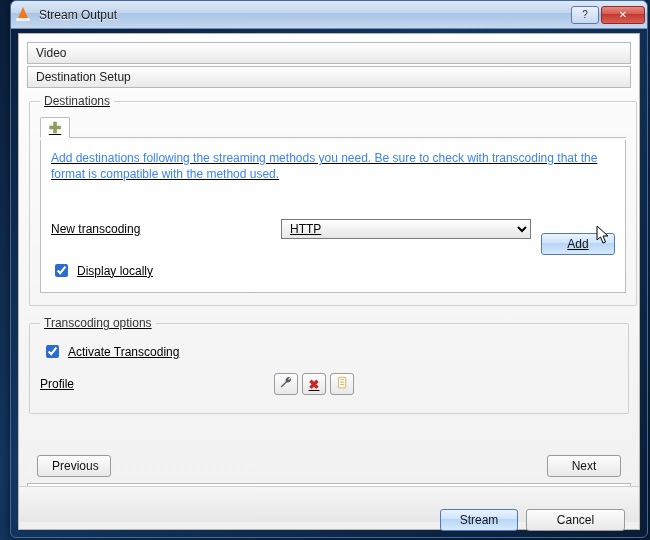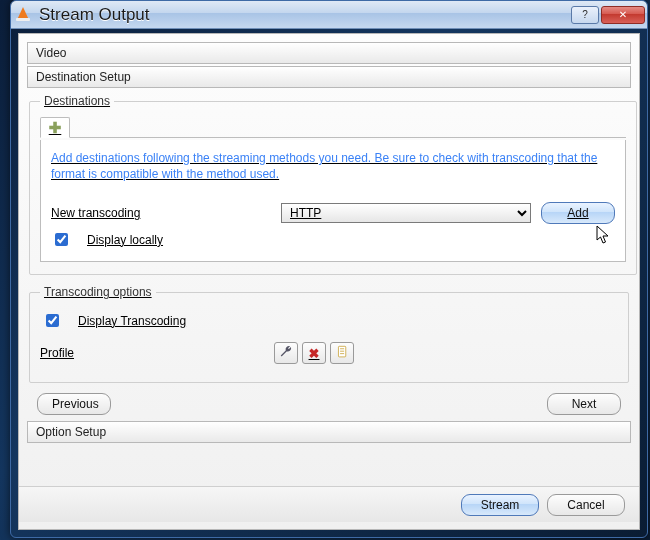--- a/index.html
+++ b/index.html
@@ -22,21 +22,21 @@
     height:28px;
     background: linear-gradient(to bottom, #dfe9f5 0%, #c3d6ee 45%, #a9c4e6 46%, #c5d8ef 100%);
     border-bottom:1px solid #6f8fb8;
     border-radius:5px 5px 0 0;
     display:flex; align-items:center;
     padding:0 2px 0 6px;
   }
   .titlebar .icon {
     width:16px; height:16px; margin-right:6px; position:relative;
   }
-  .titlebar .title { color:#1a1a1a; font-size:17px; text-shadow:0 1px 0 #fff; flex:1; }
+  .titlebar .title { color:#1a1a1a; font-size:12px; text-shadow:0 1px 0 #fff; flex:1; }
   .winbtns { display:flex; gap:0; margin-left:auto; }
   .winbtn {
     width:28px; height:18px; border:1px solid #5a7aa8; border-radius:3px;
     background: linear-gradient(to bottom,#eaf1fb,#c7d9ef);
     display:flex; align-items:center; justify-content:center;
     margin-left:2px; font-size:10px; color:#2b2b2b;
   }
   .winbtn.close {
     width:44px;
     background: linear-gradient(to bottom,#e48b84 0%, #d6584f 45%, #c33a30 46%, #d96058 100%);
@@ -79,33 +79,33 @@
     padding:10px 10px 12px 10px;
   }
   .hint { color:#3b82f6; line-height:1.35; margin-bottom:20px; }
   .row { display:flex; align-items:center; margin:6px 0; }
   .row .lbl { width:230px; }
   select {
     height:20px; border:1px solid #7a7a7a; background:linear-gradient(to bottom,#fff,#e6e6e6);
     font: inherit; padding:0 4px 0 4px;
   }
   .btn {
-    height:22px; border:1px solid #6f8ec0; border-radius:9px;
+    height:22px; border:1px solid #6f8ec0; border-radius:3px;
     background:linear-gradient(to bottom,#f4f9ff 0%, #dbeafe 45%, #c6dcf7 46%, #e3effd 100%);
-    font: inherit; padding:0 14px; color:#111; cursor:pointer;
+    font: inherit; padding:0 14px; color:#111; cursor:pointer;margin-top:31px;
   }
   .btn.plain {
     background:linear-gradient(to bottom,#fdfdfd,#e8e8e8);
     border-color:#9a9a9a;
   }
   .btn.primary {
     background:linear-gradient(to bottom,#eaf3ff 0%, #cfe4fb 45%, #b7d5f7 46%, #d8e9fb 100%);
     border-color:#4f79b9;
   }
-  .chkrow { display:flex; align-items:center; gap:16px; margin-top:6px; }
+  .chkrow { display:flex; align-items:center; gap:6px; margin-top:6px; }
   input[type=checkbox]{ width:13px; height:13px; accent-color:#2b6cd1; }
   .iconbtn {
     width:24px; height:22px; border:1px solid #9a9a9a; border-radius:3px;
     background:linear-gradient(to bottom,#fdfdfd,#e8e8e8);
     display:inline-flex; align-items:center; justify-content:center;
     margin-left:4px; font-size:13px;
   }
   .bottom-buttons {
     display:flex; margin:10px 18px 4px 18px;
   }
@@ -178,21 +178,21 @@
           <span>Display locally</span>
         </div>
       </div>
     </fieldset>
 
     <fieldset class="group">
       <legend>Transcoding options</legend>
 
       <div class="chkrow" style="margin:4px 0 12px 2px">
         <input type="checkbox" checked="" style="">
-        <span>Display Transcoding</span>
+        <span>Activate Transcoding</span>
       </div>
 
       <div class="row">
         <span class="lbl">Profile</span>
         <span class="iconbtn">
           <span>
             <svg width="14" height="14" viewBox="0 0 16 16">
                 <path fill="#556" d="M13.7 2.3a4 4 0 0 1-5 5L3 13l-1-1 5.7-5.7a4 4 0 0 1 5-5l-2.4 2.4 1 1 2.4-2.4z"></path>
               </svg>
           </span>
@@ -216,21 +216,21 @@
     <div class="bottom-buttons">
       <button class="btn plain" style="width:74px">Previous</button>
       <span class="spacer"></span>
       <button class="btn plain" style="width:74px">Next</button>
     </div>
 
     <div class="section-header" style="margin-top:6px">Option Setup</div>
 
     <div class="footer">
       <button class="btn primary" style="width:78px">Stream</button>
-      <button class="btn plain" style="width:78px">Cancel</button>
+      <button class="btn plain" style="width:99px">Cancel</button>
     </div>
 
   </div>
 
   <svg class="cursor" style="left:585px; top:224px" viewBox="0 0 16 22">
     <path d="M1 1 L1 15 L4.5 12 L7 18 L9.5 17 L7 11 L12 11 Z" fill="#fff" stroke="#000" stroke-width="1"></path>
   </svg>
 
 </div>
 

